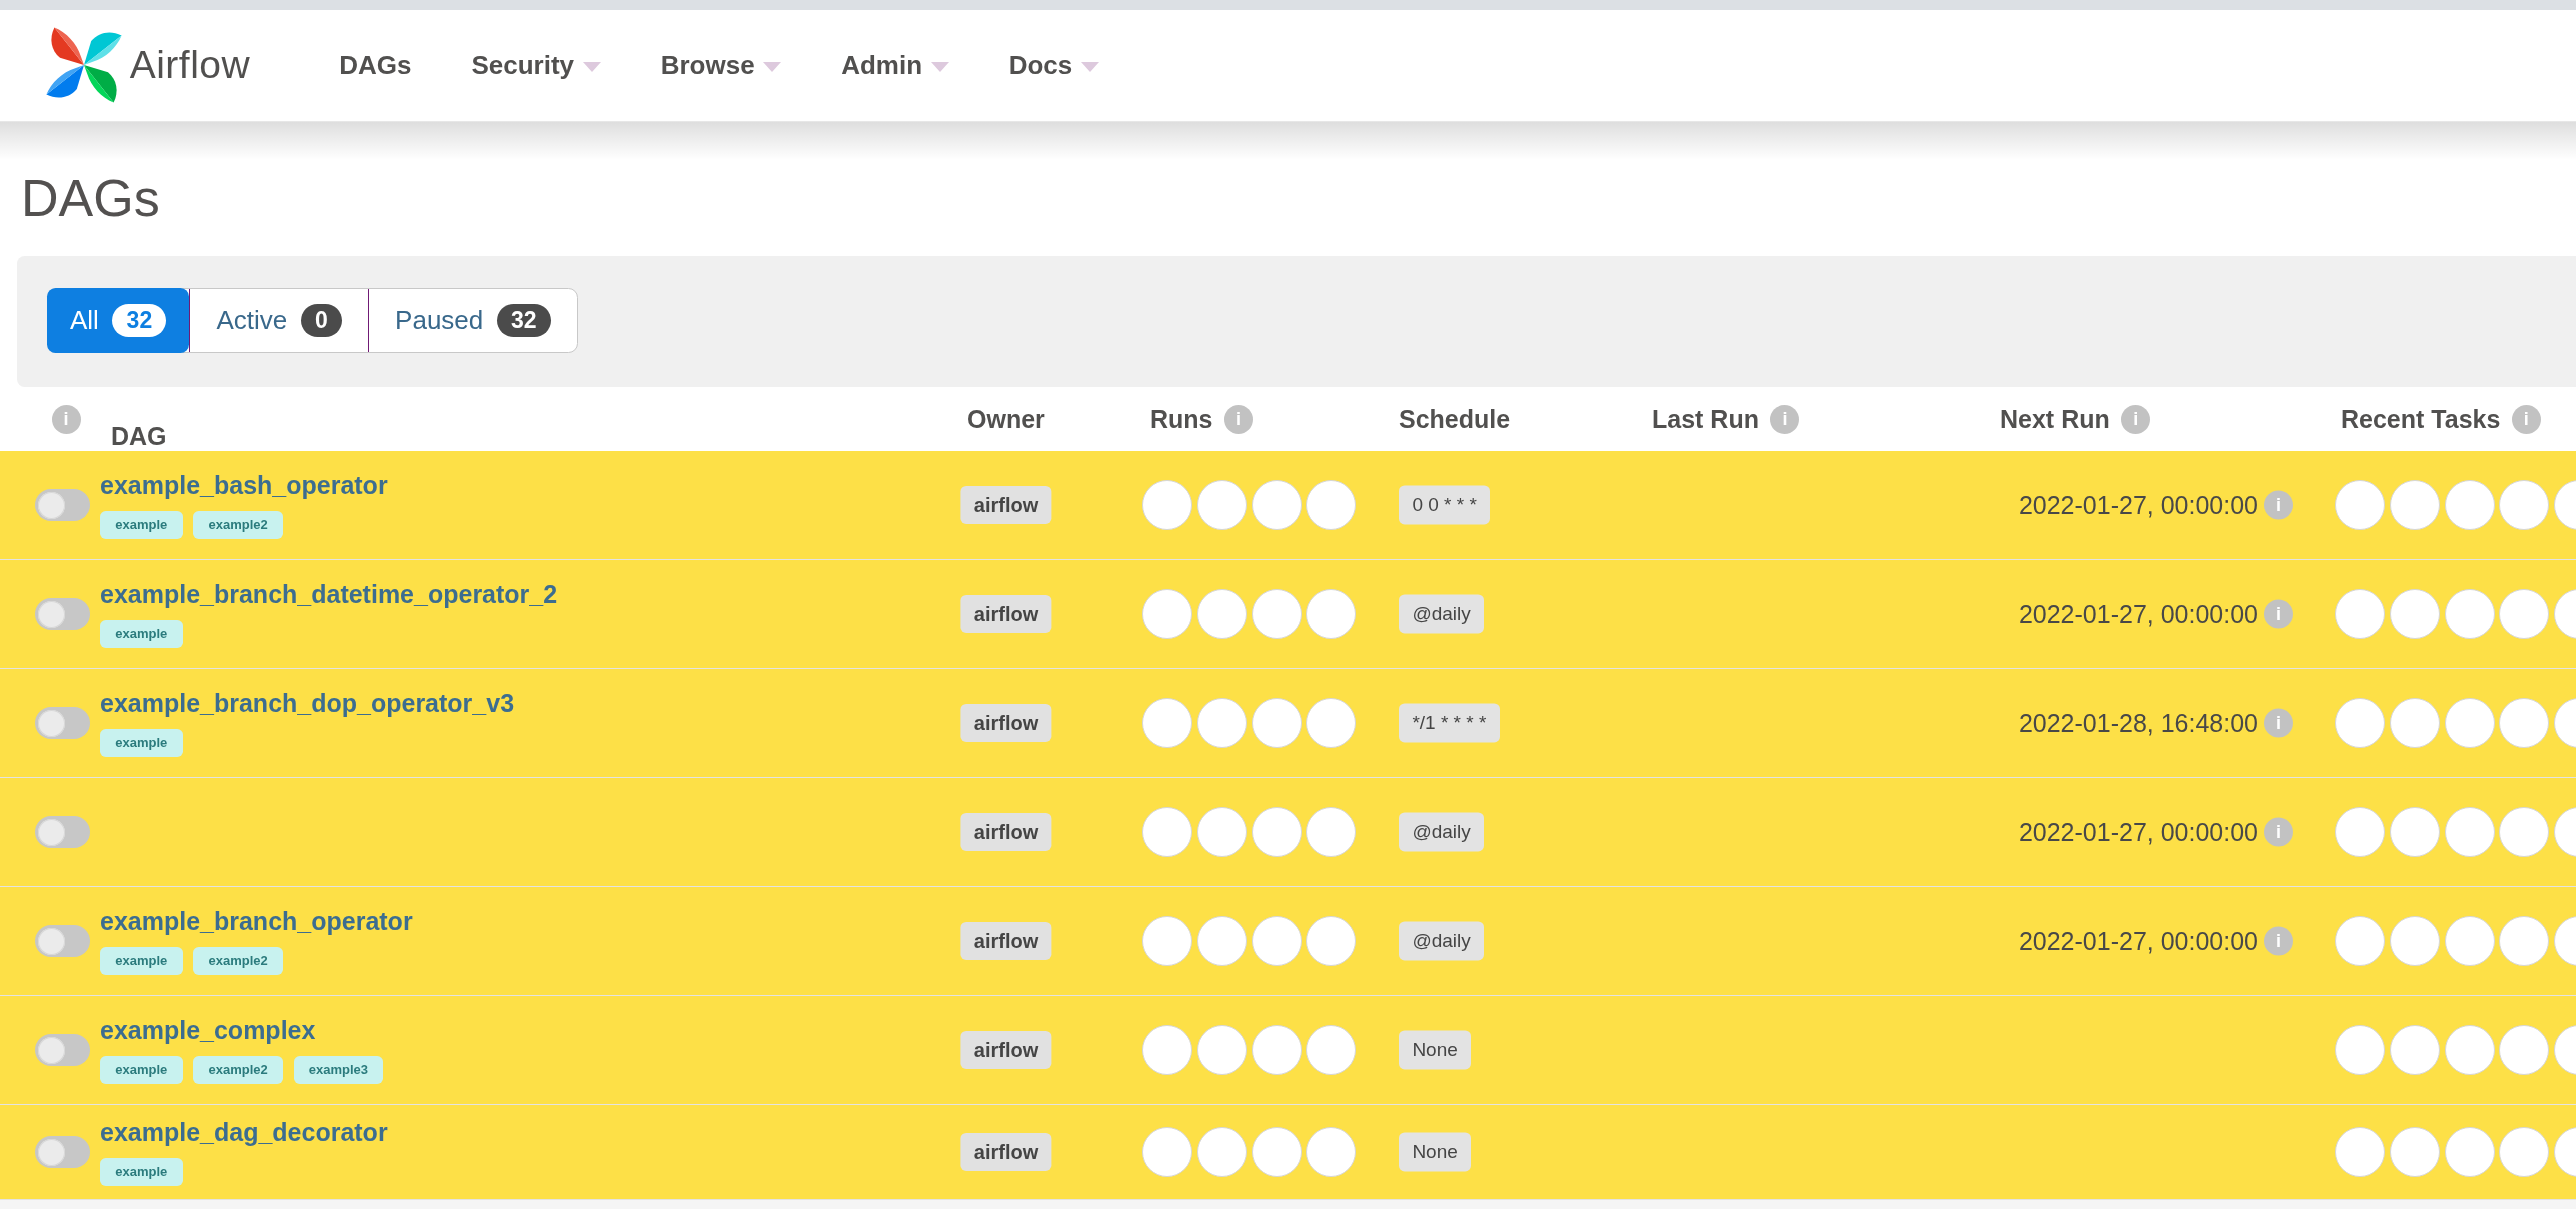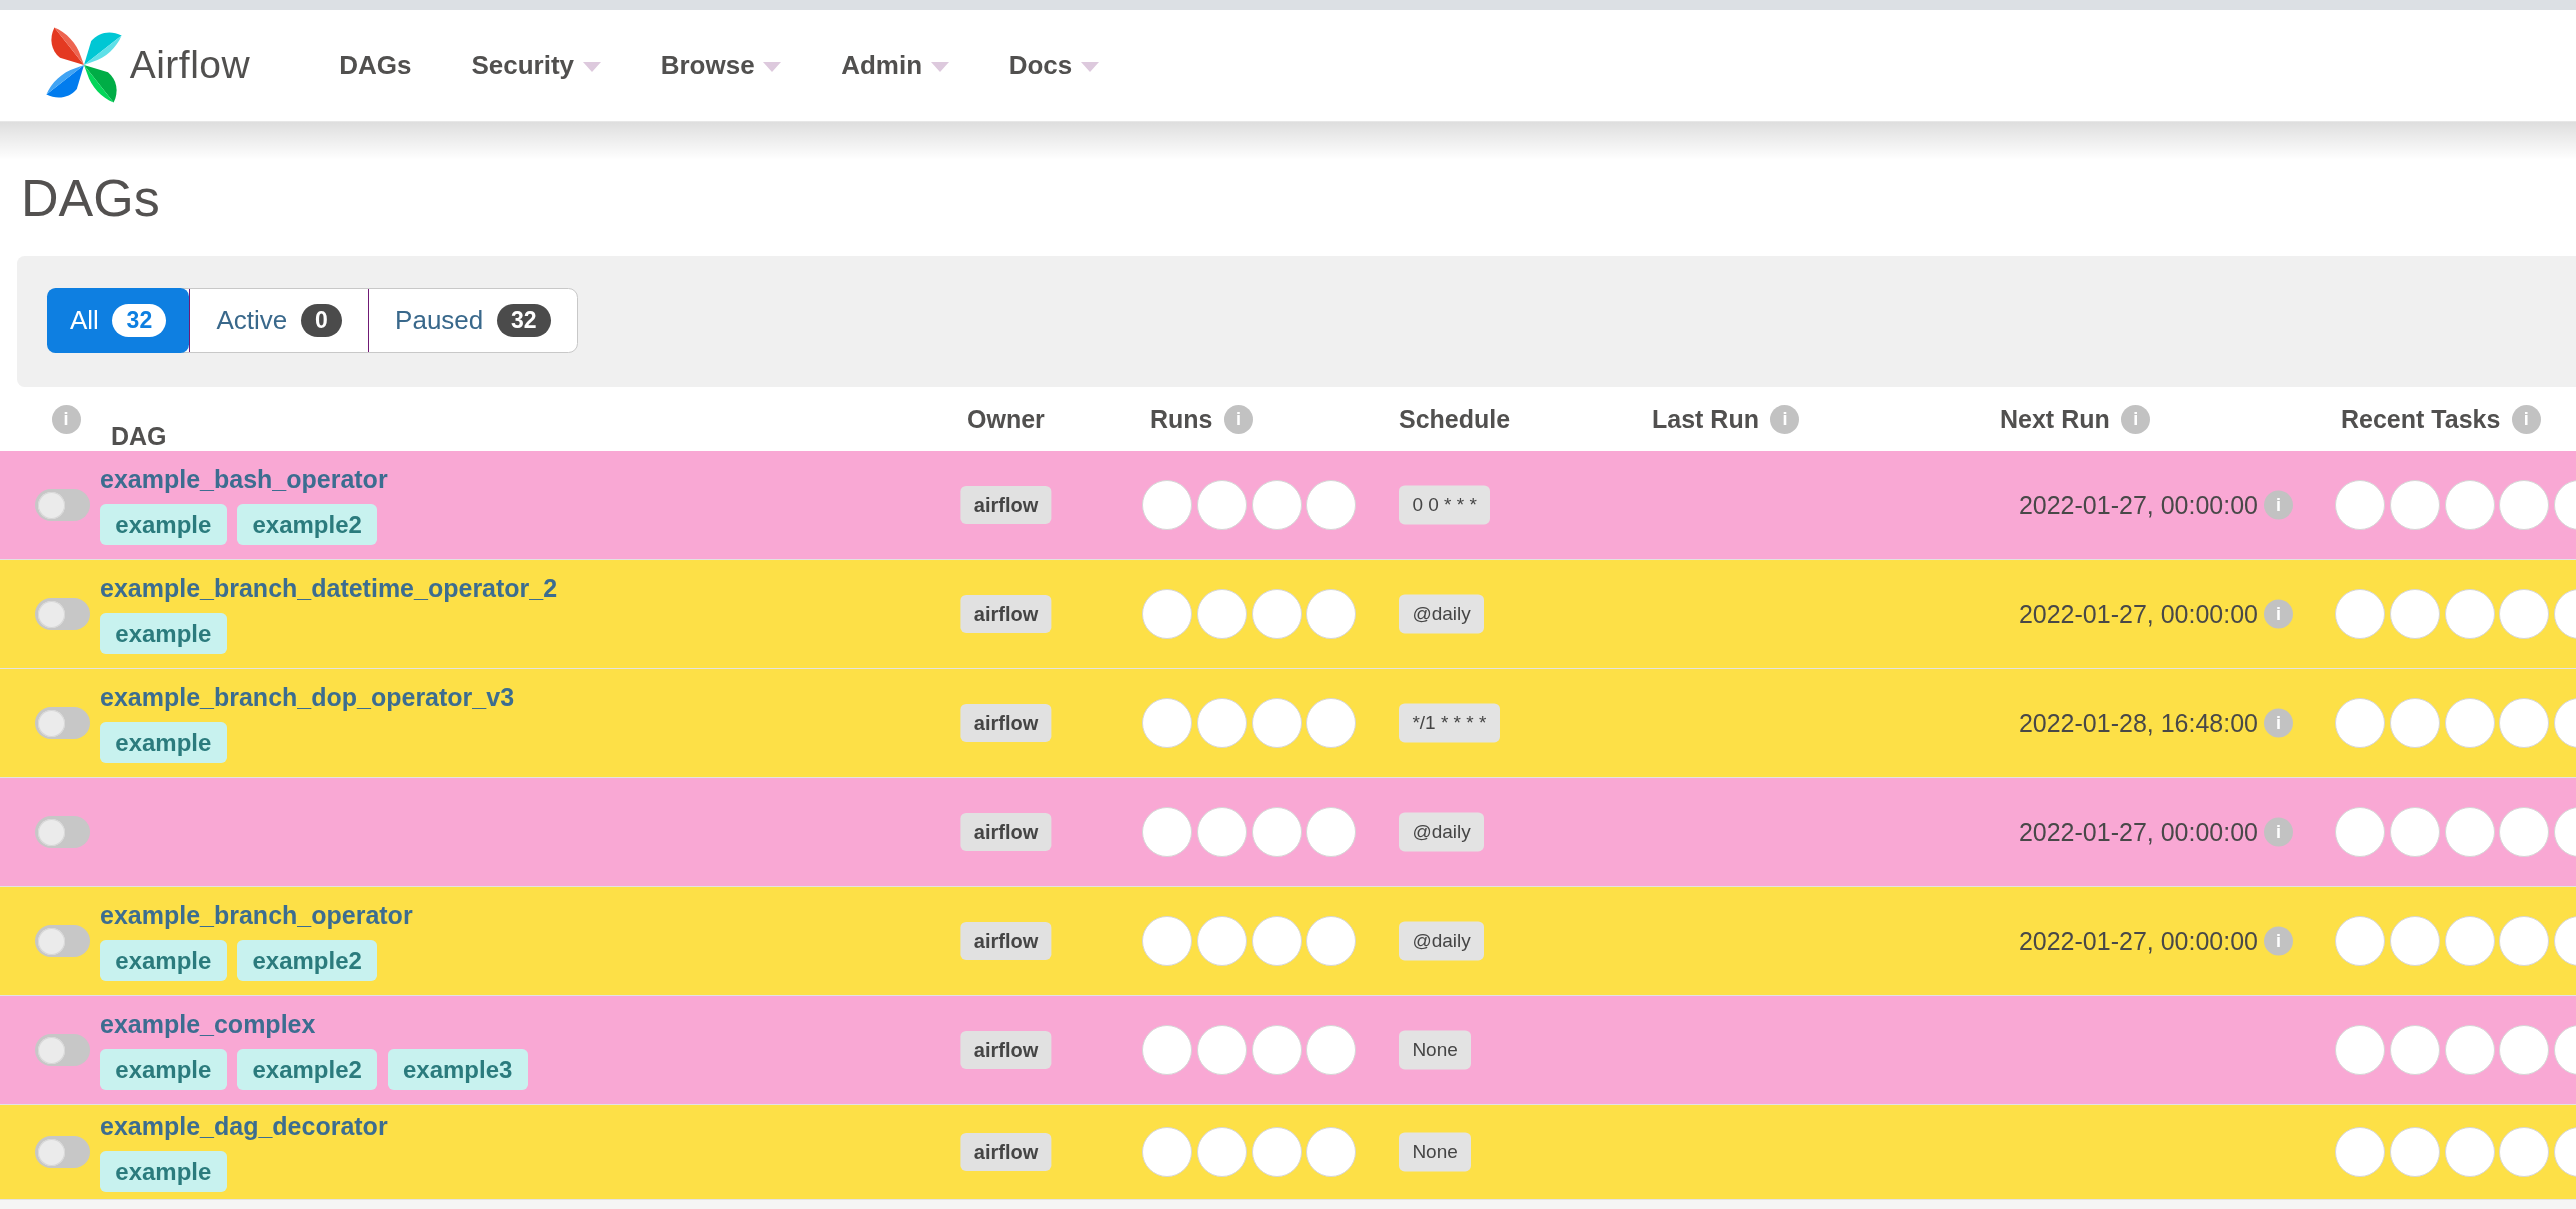--- a/index.html
+++ b/index.html
@@ -53,34 +53,34 @@
   .hcell { position:absolute; top:0; height:100%; display:flex; align-items:center;
            font-size:25px; font-weight:700; color:#51504f; white-space:nowrap; }
   .info-icon { display:inline-block; width:29px; height:29px; border-radius:50%; background:#c2c2c2;
                color:#fff; font-size:18px; font-weight:700; text-align:center; line-height:29px;
                font-style:normal; }
   .hcell .info-icon { margin-left:11.5px; }
 
   .rows { position:absolute; top:451px; left:0; width:100%; }
   .dag-row { position:relative; width:100%; height:109px; background:#fde047;
              border-bottom:1px solid #e3e3e3; }
-  .dag-row.shaded { background:#f9a8d4; }
+  .dag-row.shaded { background:#fde047; }
   .dag-row.short { height:95px; }
   .row-stub { width:100%; height:11.5px; background:#f5f5f5; }
 
   .toggle { position:absolute; left:35px; top:50%; transform:translateY(-50%); width:55px; height:32px;
             background:#c7c7c7; border-radius:16px; cursor:pointer; }
   .toggle .knob { position:absolute; left:2.9px; top:2.9px; width:27px; height:27px; border-radius:50%;
                   background:#ebebeb; box-shadow:inset 0 0 0 1px #d8d8d8; }
 
   .dagcell { position:absolute; left:100px; top:0; height:100%; display:flex; flex-direction:column;
              justify-content:center; gap:10.5px; }
   .dag-name { font-size:25px; font-weight:700; color:#3c6d90; text-decoration:none; cursor:pointer; }
   .tagrow { display:flex; gap:10.5px; }
-  .tag-pill { font-size:24px; font-weight:700; color:#2b7b7d; background:#c8f2ef;
+  .tag-pill { font-size:13px; font-weight:700; color:#2b7b7d; background:#c8f2ef;
               border-radius:5.7px; padding:6.7px 15.3px; cursor:pointer;text-align:right; }
 
   .owner-badge { position:absolute; left:1006px; top:50%; transform:translate(-50%,-50%);
                  background:#e1e1e1; border-radius:5.7px; padding:7.6px 13.4px; font-size:20px;
                  font-weight:700; color:#454545; cursor:pointer; }
   .runs-circles { position:absolute; left:1142px; top:50%; transform:translateY(-50%); display:flex; gap:4.8px; }
   .circle { width:50px; height:50px; border-radius:50%; background:#fff; border:1.9px solid #d6d6d6;
             cursor:pointer; flex:0 0 auto; }
   .sched-badge { position:absolute; left:1399px; top:50%; transform:translateY(-50%);
                  background:#e3e3e3; border-radius:5.7px; padding:8.6px 13.4px; font-size:19px;

